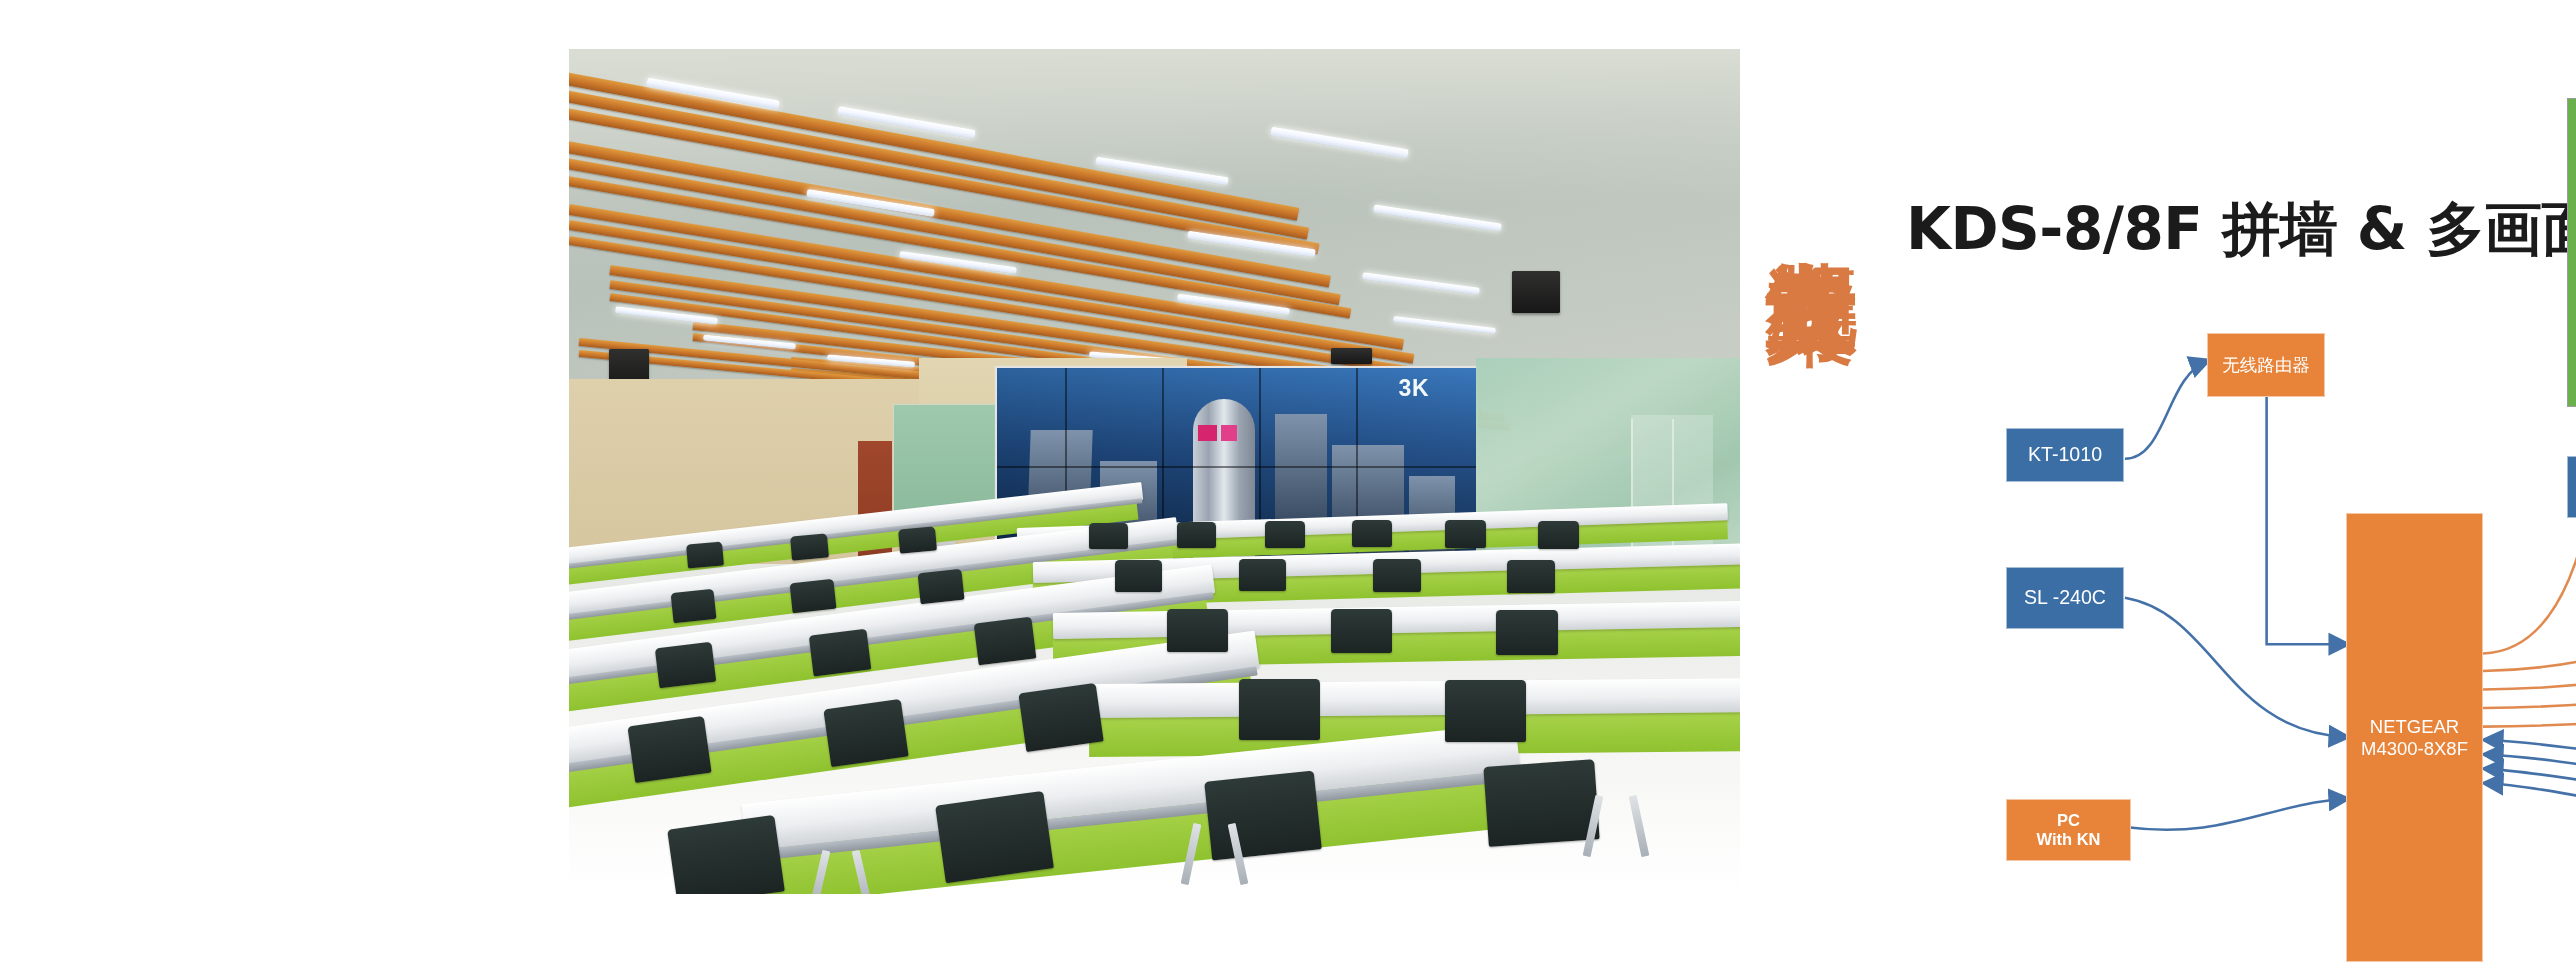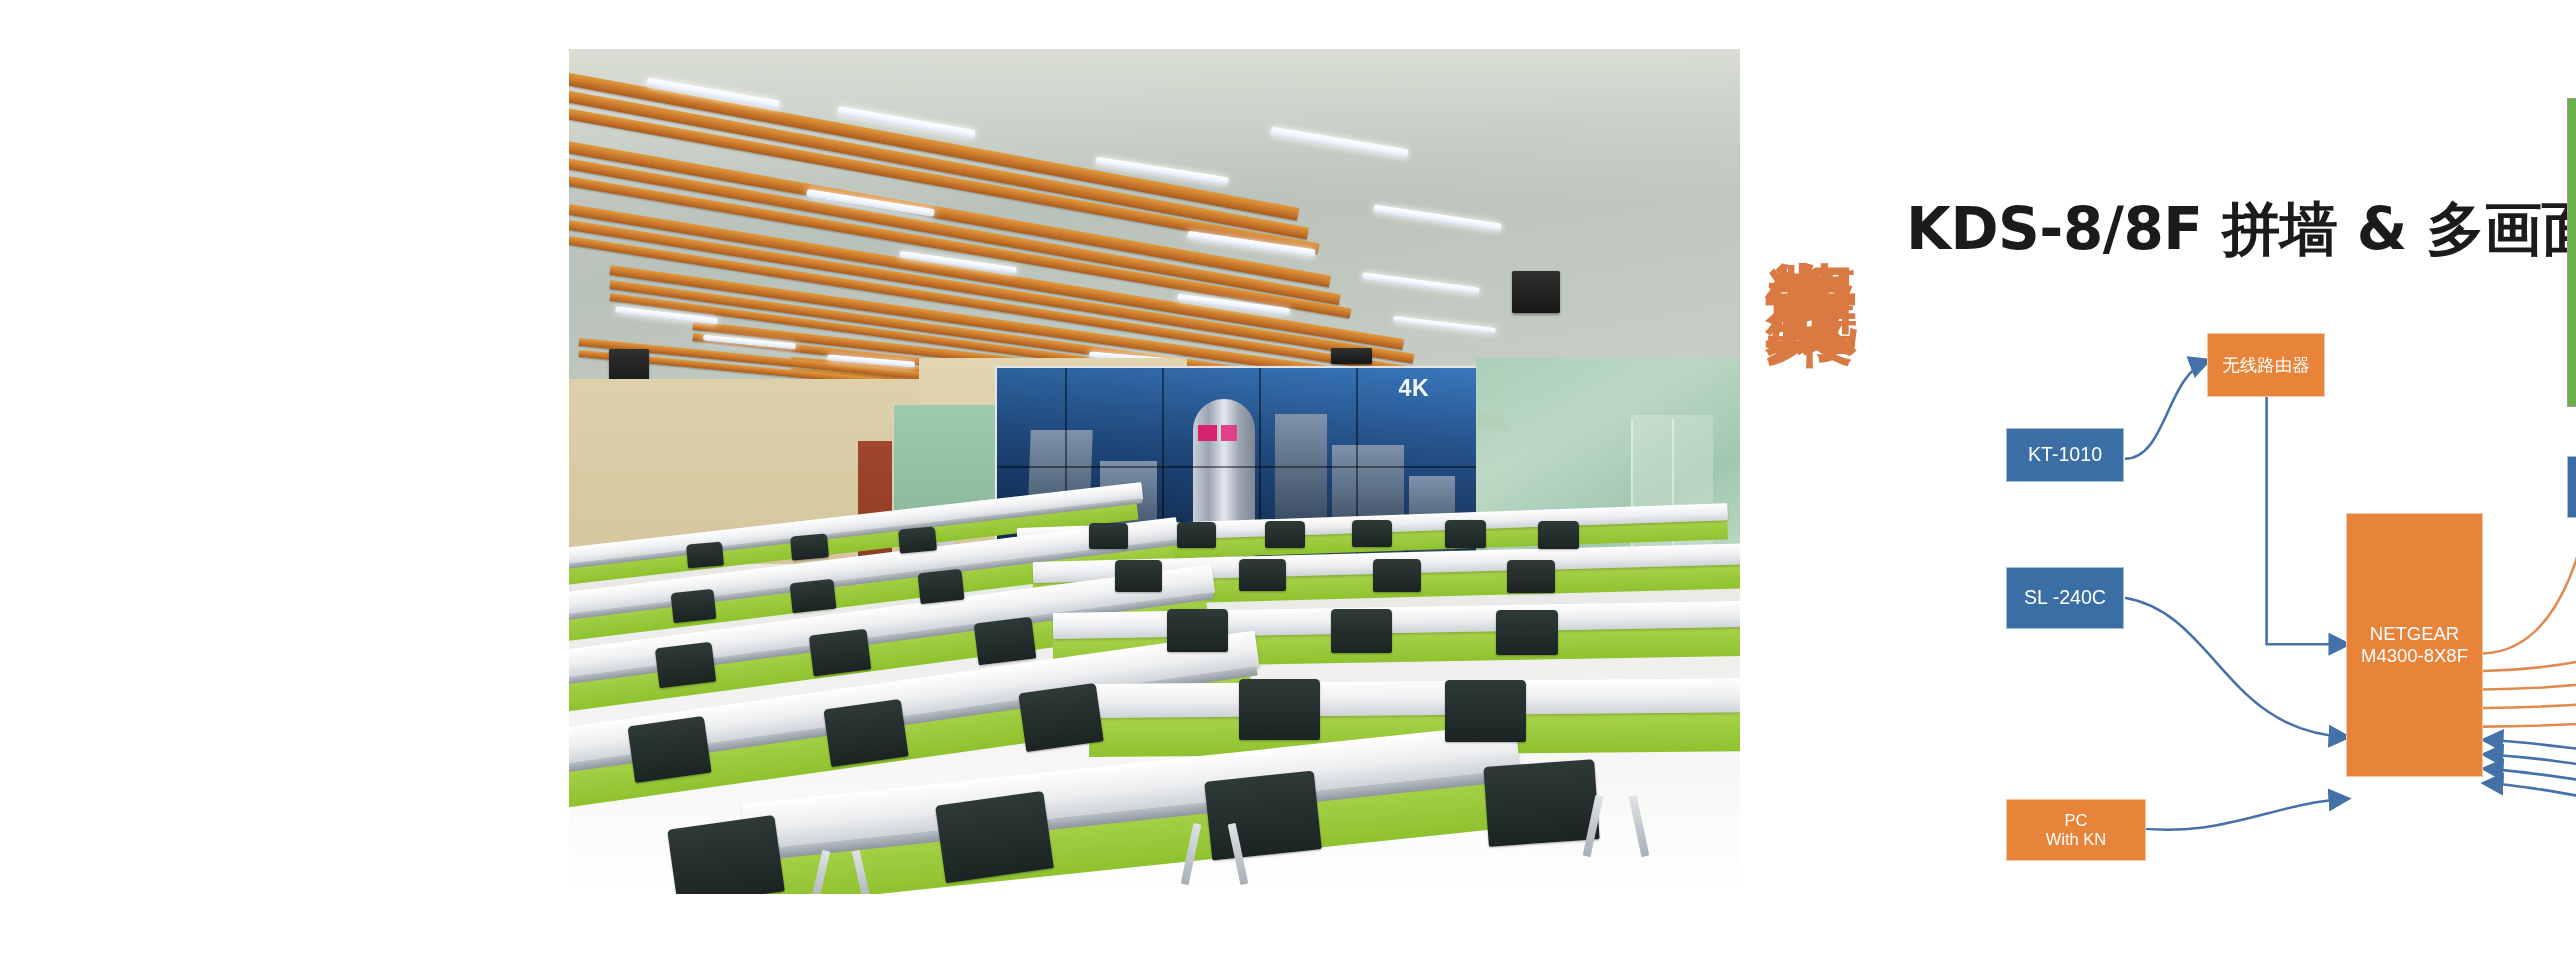--- a/index.html
+++ b/index.html
@@ -305,21 +305,21 @@
       <div class="vw-bldg" style="left:335px; top:77px; width:72px; height:139px;"></div>
       <div class="vw-bldg" style="left:412px; top:108px; width:46px;  height:108px;"></div>
       <div class="vw-red" style="left:201px; top:57px; width:18.5px; height:15.5px;"></div>
       <div class="vw-red" style="left:224px; top:57px; width:15.5px; height:15.5px; background:#e23f8a;"></div>
       <div class="vw-seam-v" style="left:68px;"></div>
       <div class="vw-seam-v" style="left:165px;"></div>
       <div class="vw-seam-v" style="left:262px;"></div>
       <div class="vw-seam-v" style="left:359px;"></div>
       <div class="vw-seam-h" style="top:98px;"></div>
       <div class="vw-seam-h" style="top:170px;"></div>
-      <div class="vw-4k">4K</div>
+      <div class="vw-4k">3K</div>
       <div class="vw-caption" style="left:314px; top:192px;">3,840 x 2,160</div>
     </div>
 
     <div class="ph glass">
       <div class="glass-reflect" style="left:155px; top:57px; width:82px; height:170px; opacity:.5;"></div>
       <div class="glass-reflect" style="left:155px; top:61px; width:2.1px;   height:165px;"></div>
       <div class="glass-reflect" style="left:196px; top:61px; width:2.1px;   height:165px;"></div>
     </div>
 
     <div class="ph floor"></div>
@@ -463,26 +463,26 @@
     </div>
 
     <div class="node blue" style="left:100px; top:361px; width:118px; height:54px; font-size:19.6px;">
       <span class="l1">KT-1010</span>
     </div>
 
     <div class="node blue" style="left:100px; top:500px; width:118px; height:62px; font-size:19.6px;">
       <span class="l1">SL -240C</span>
     </div>
 
-    <div class="node orange" style="left:100px; top:732px; width:140px; height:62px; font-size:16.5px;">
+    <div class="node orange" style="left:100px; top:732px; width:125px; height:62px; font-size:16.5px;font-weight:bold;">
       <span class="l1">PC</span>
       <span class="l2">With KN</span>
     </div>
 
-    <div class="node orange" style="left:440px; top:446px; width:137px; height:264px; font-size:18.5px;">
+    <div class="node orange" style="left:440px; top:446px; width:137px; height:449px; font-size:18.5px;">
       <span class="l1">NETGEAR</span>
       <span class="l2">M4300-8X8F</span>
     </div>
 
     <div class="node screen" style="left:661px; top:31px; width:301px; height:309px; font-size:0;">
       
       
     </div>
 
     <div class="node blue" style="left:661px; top:389px; width:129px; height:62px; font-size:19.6px;">

